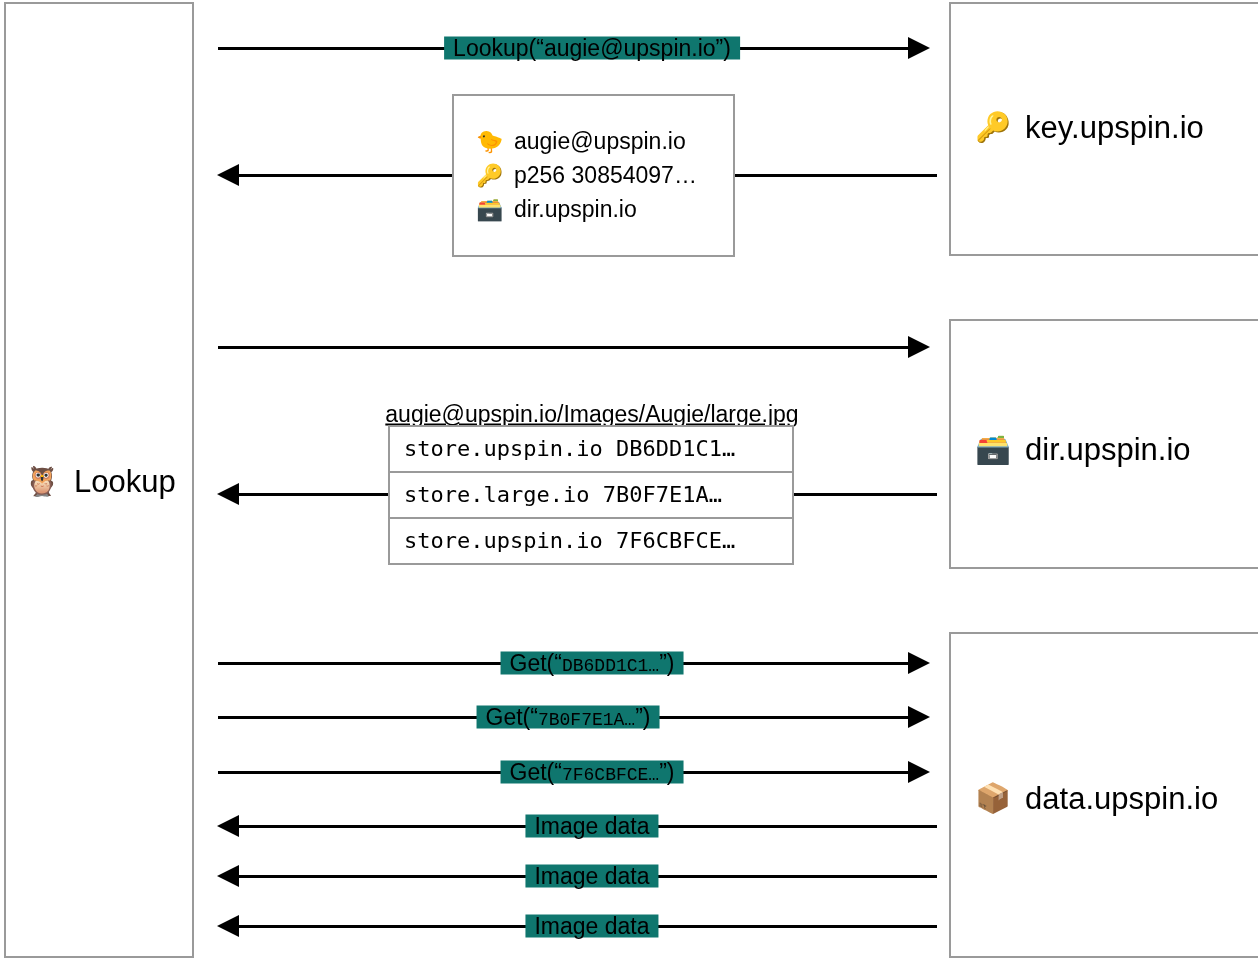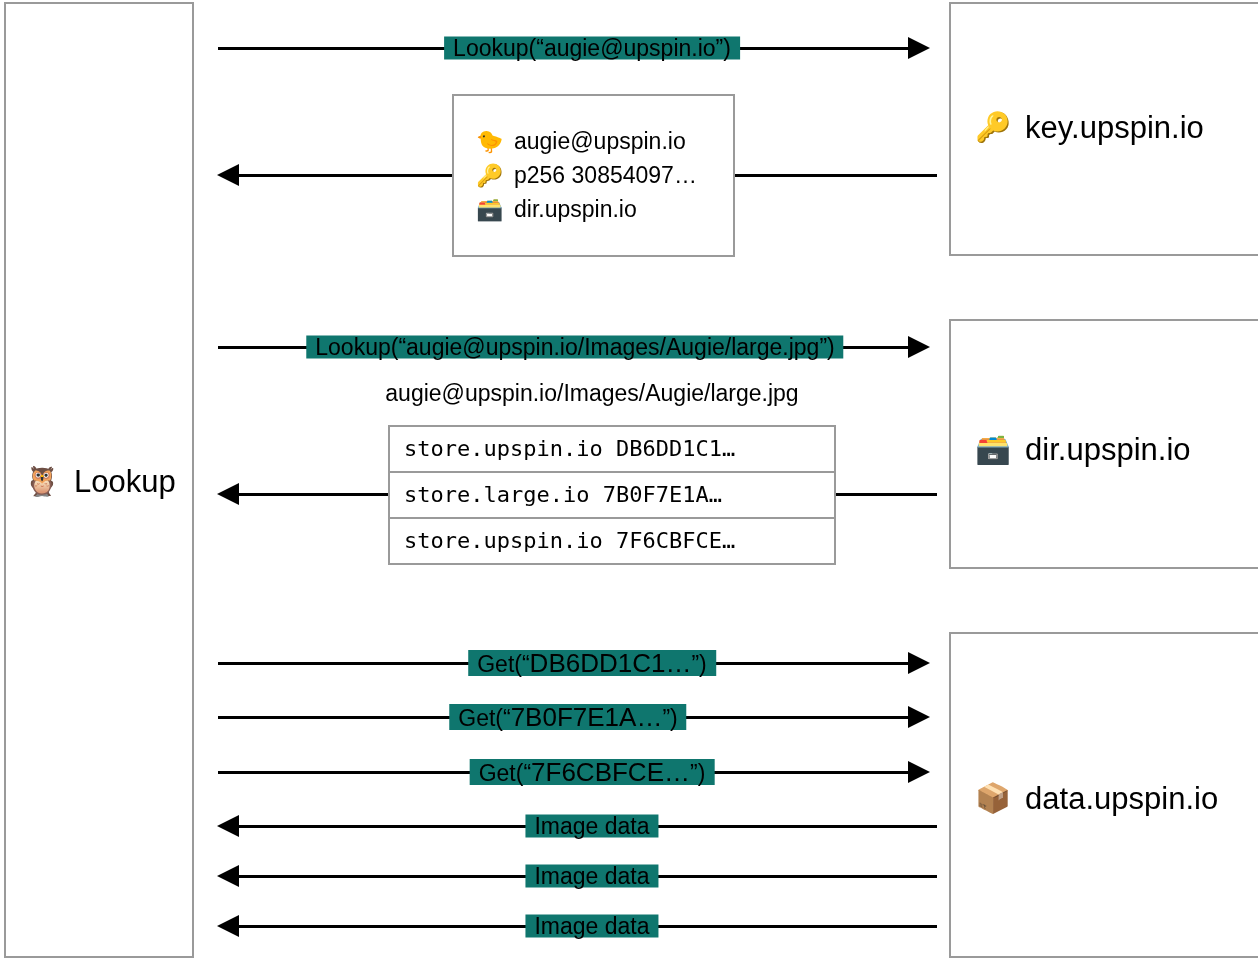--- a/index.html
+++ b/index.html
@@ -100,22 +100,22 @@
   .arrow-label {
     position: absolute;
     background: #0f766e;
     padding: 0 9px;
     font-size: 23px;
     line-height: 1;
     white-space: nowrap;
     transform: translate(-50%, -50%);
   }
   .arrow-label.mono-mixed .mono {
-    font-family: Liberation Sans, sans-serif;
-    font-size: 26px;
+    font-family: Liberation Mono, monospace;
+    font-size: 18px;
   }
 
   
   .caption {
     position: absolute;
     font-size: 23px;
     line-height: 1;
     white-space: nowrap;
     transform: translate(-50%, -50%);
   }
@@ -148,21 +148,21 @@
     font-size: 22px;
     width: 26px;
     display: inline-block;
   }
 
   
   #block-table {
     position: absolute;
     left: 388px;
     top: 425px;
-    width: 448px;
+    width: 406px;
     box-sizing: border-box;
     background: #ffffff;
   }
   #block-table .block-row {
     box-sizing: border-box;
     border: 2px solid #9a9a9a;
     margin-top: -2px;
     height: 48px;
     display: flex;
     align-items: center;
@@ -223,23 +223,22 @@
       <span>p256 30854097…</span>
     </div>
     <div class="record-row">
       <span class="emoji">🗃️</span>
       <span>dir.upspin.io</span>
     </div>
   </div>
 
   <div class="arrow-line" style="left:218px; top:346px; width:708px;"></div>
   <div class="arrowhead right" style="left:908px; top:336px;"></div>
-  <div class="arrow-label" style="left:575px; top:347px;">Lookup(“augie@upspin.io/Images/Augie/large.jpg”)</div>
-
-  <div class="caption" style="left:592px; top:393px;">augie@upspin.io/Images/Augie/large.jpg</div>
+
+  <div class="caption" style="left:592px; top:414px;text-decoration:underline;">augie@upspin.io/Images/Augie/large.jpg</div>
 
   <div class="arrow-line" style="left:238px; top:493px; width:152px;"></div>
   <div class="arrowhead left" style="left:217px; top:483px;"></div>
   <div class="arrow-line" style="left:793px; top:493px; width:144px;"></div>
 
   <div id="block-table">
     <div class="block-row">store.upspin.io DB6DD1C1…</div>
     <div class="block-row">store.large.io 7B0F7E1A…</div>
     <div class="block-row">store.upspin.io 7F6CBFCE…</div>
   </div>

